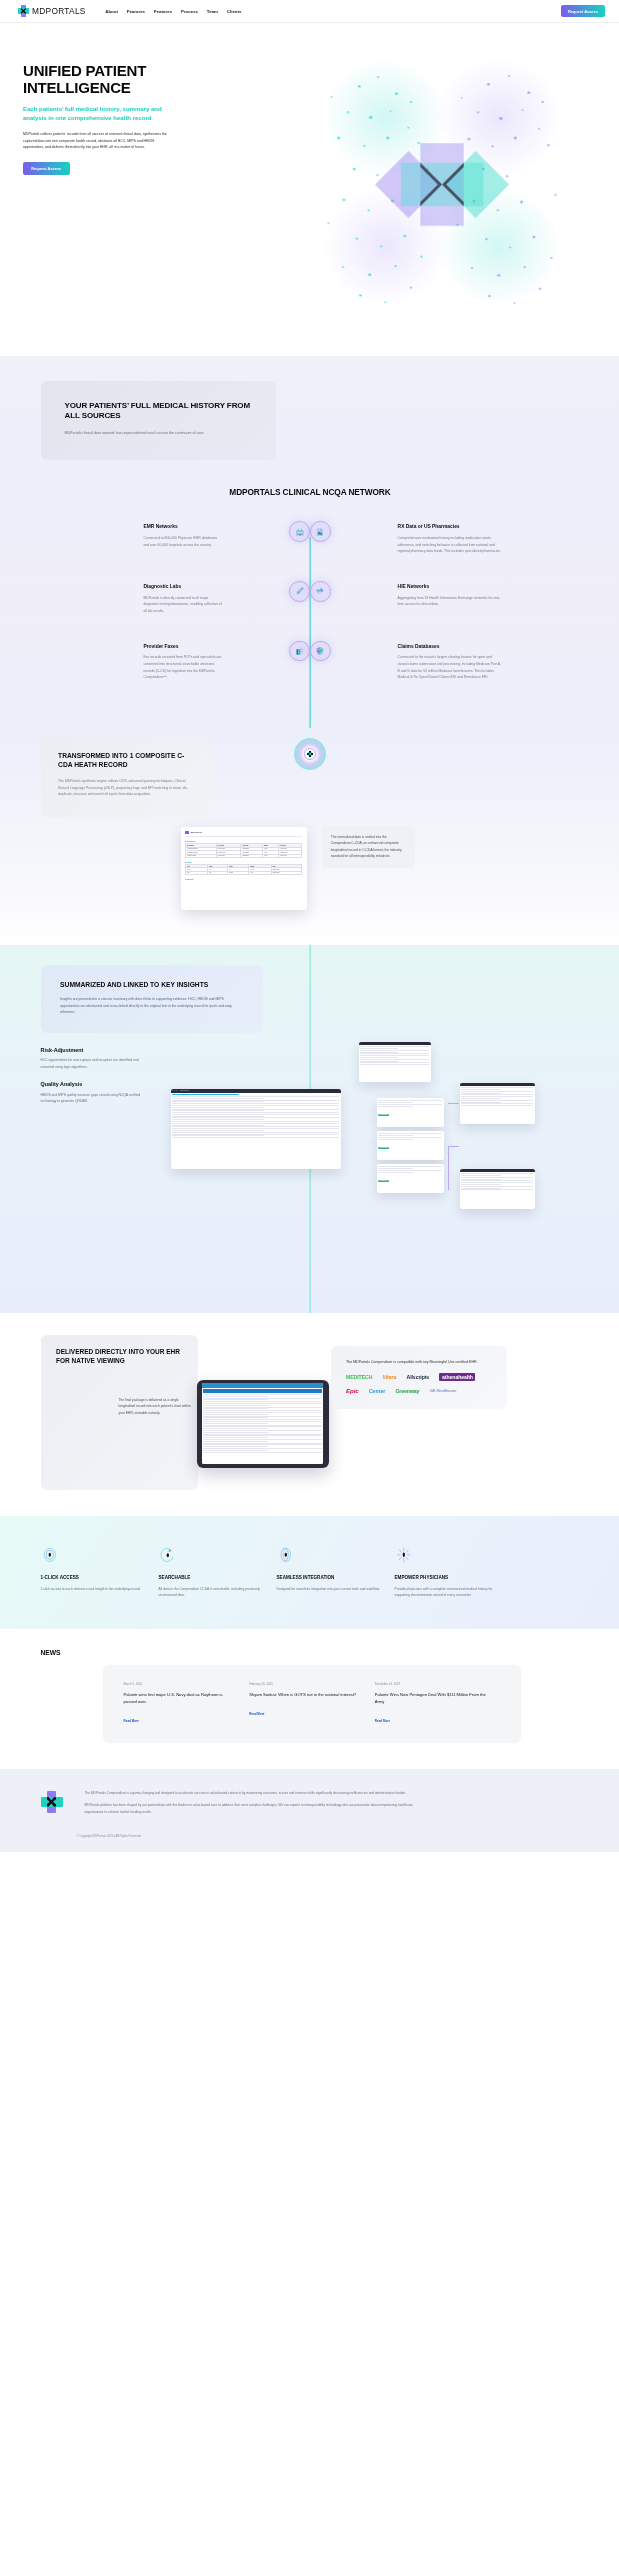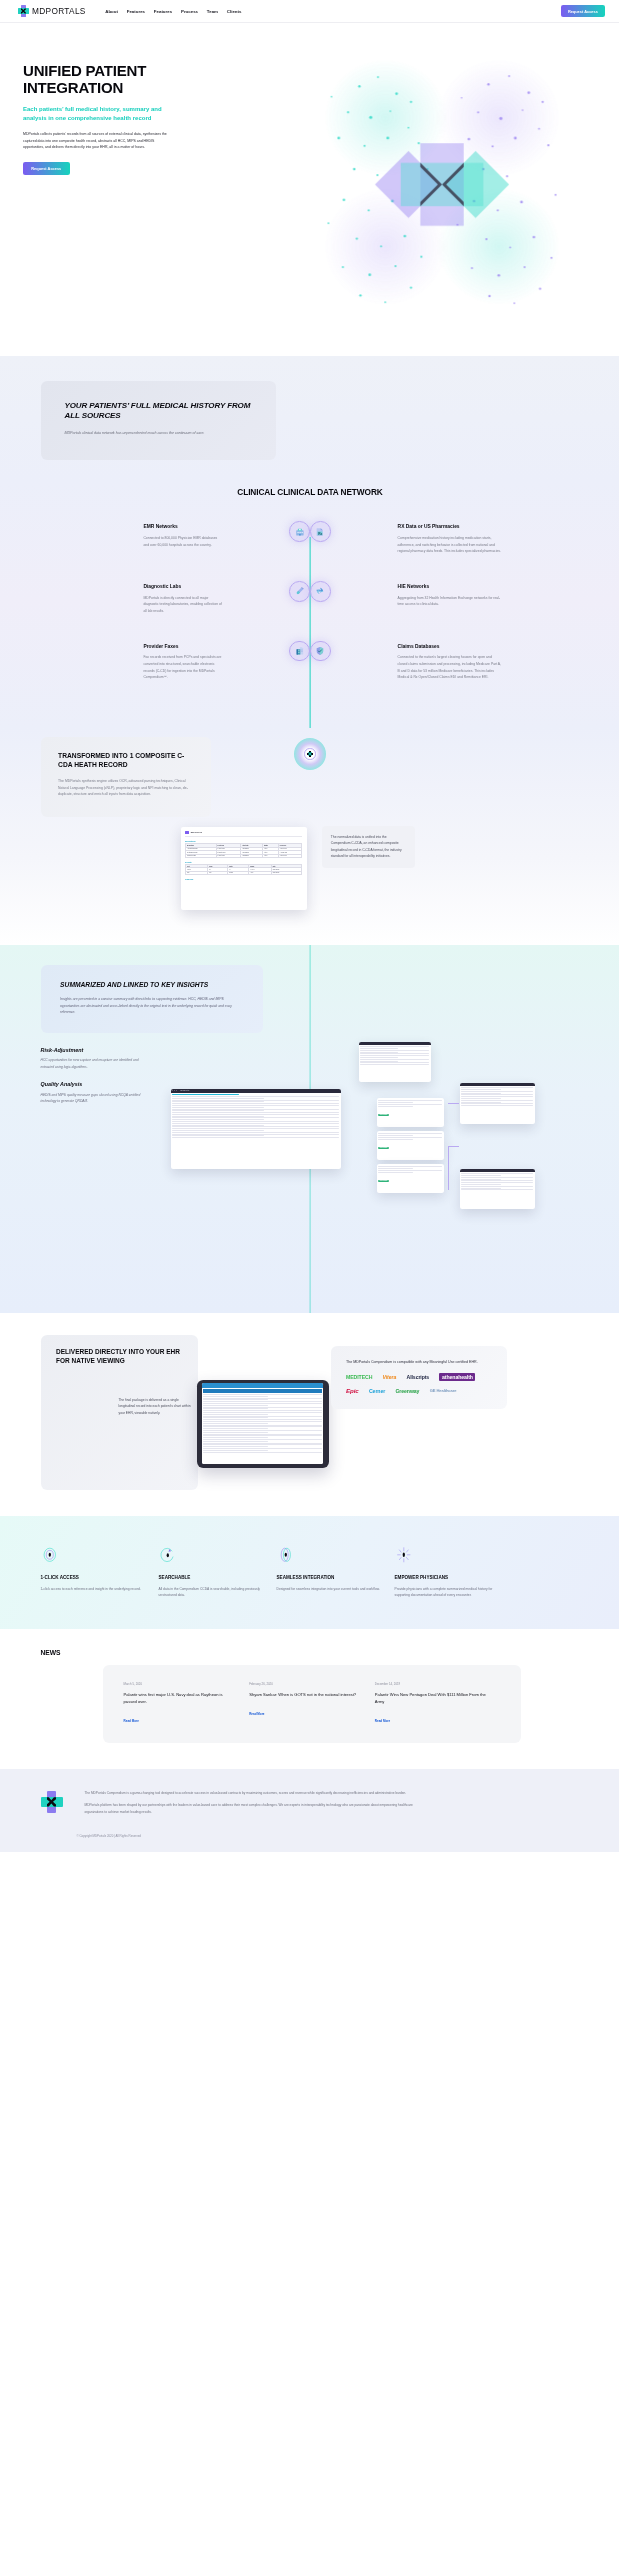--- a/index.html
+++ b/index.html
@@ -64,21 +64,21 @@
   }
   .hero-art {
     position: absolute; right: -5.2px; top: -23px; width: 320px; height: 289px;
   }
 
   
   .band-history {
     background: linear-gradient(180deg,#eef1f8 0%, #eceffa 100%);
     padding: 25px 0 20.6px 0; position: relative;
   }
-  .inner { width: 589px; margin: 0 auto; position: relative; font-style: italic; }
+  .inner { width: 589px; margin: 0 auto; position: relative; }
   .card-history {
     width: 235px; margin-left: 25px; border-radius: 6.2px;
     background: linear-gradient(135deg,#e2e5ee 0%, #e8eaf3 100%);
     padding: 19.6px 24px 23px 24px;
   }
   .card-history h2 {
     font-size: 8px; font-weight: 800; line-height: 1.26; letter-spacing: -0.1px;
     color: #0a0a10; margin-bottom: 9.3px;
   }
   .card-history p { font-size: 3.6px; line-height: 1.8; color: #6b6d7a; }
@@ -293,21 +293,21 @@
       <a href="#">Clients</a>
     </div>
     <button class="header-cta">Request Access</button>
   </div>
 
   <div class="hero">
     <div class="hero-inner">
       <div class="hero-copy">
         <h1 class="hero-title">
           <span>UNIFIED PATIENT</span><br>
-          <span>INTEGRATION</span>
+          <span>INTELLIGENCE</span>
         </h1>
         <div class="hero-sub">Each patients’ full medical history, summary and analysis in one comprehensive health record</div>
         <div class="hero-body">MDPortals collects patients’ records from all sources of external clinical data, synthesizes the captured data into one composite health record, abstracts all HCC, MIPS and HEDIS opportunities, and delivers them directly into your EHR, all in a matter of hours.</div>
         <button class="btn-primary">Request Access</button>
       </div>
 
       <div class="hero-art">
         <svg width="320" height="289" viewBox="0 0 620 560">
           <defs>
             <radialGradient id="pgTeal" cx="50%" cy="50%" r="50%">
@@ -408,21 +408,21 @@
   <div class="band-history">
     <div class="inner">
       <div class="card-history">
         <h2>YOUR PATIENTS’ FULL MEDICAL HISTORY FROM ALL SOURCES</h2>
         <p>MDPortals clinical data network has unprecedented reach across the continuum of care.</p>
       </div>
     </div>
   </div>
 
   <div class="band-network">
-    <h2 class="section-title">CLINICAL CLINICAL DATA NETWORK</h2>
+    <h2 class="section-title">MDPORTALS CLINICAL NCQA NETWORK</h2>
     <div class="net-grid">
       <div class="net-spine"></div>
 
       <div class="net-row">
         <div class="net-cell left">
           <div class="net-text l">
             <h3>EMR Networks</h3>
             <p>Connected to 800,000 Physician EMR databases and over 60,000 hospitals across the country.</p>
           </div>
           <div class="sp-l"></div>

